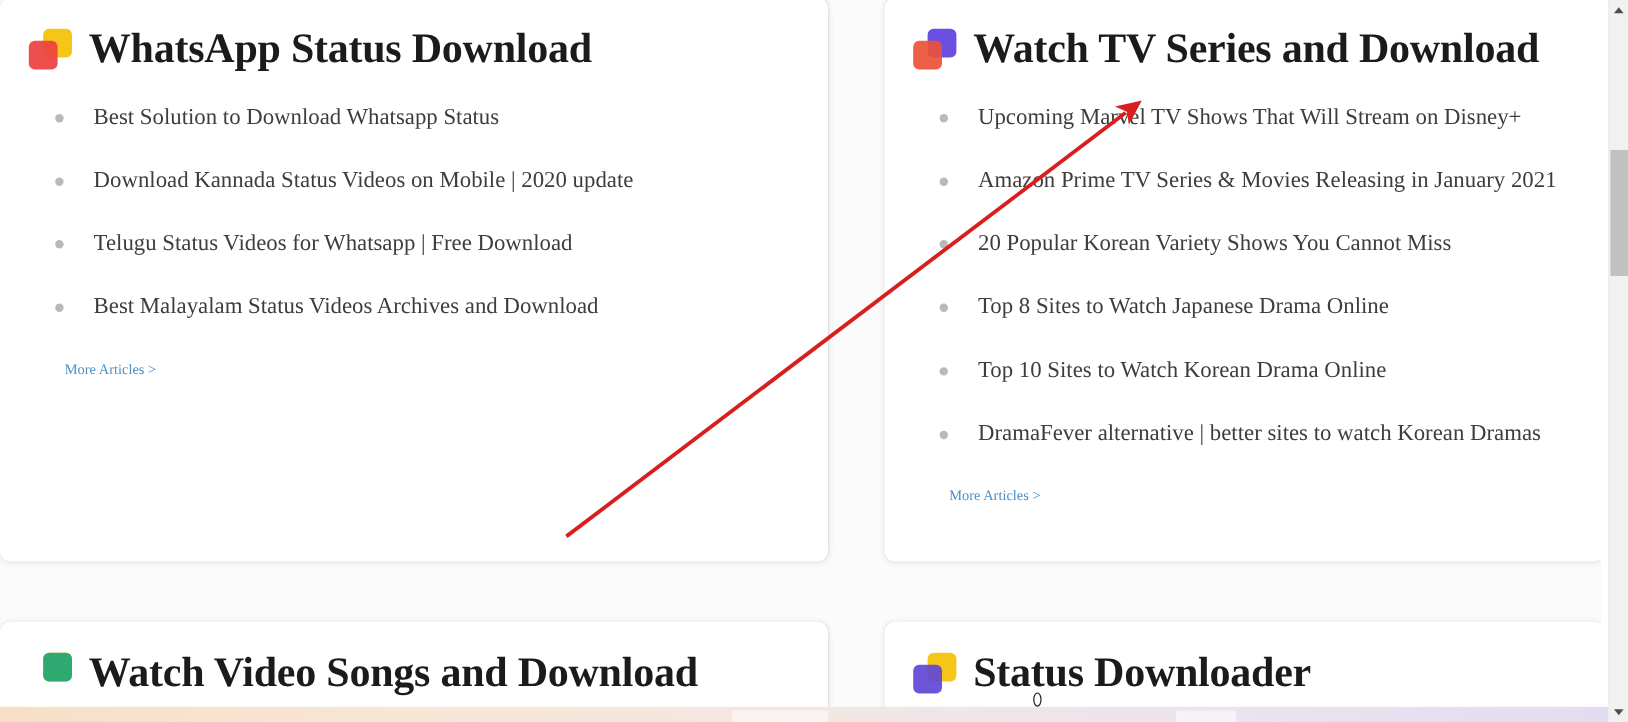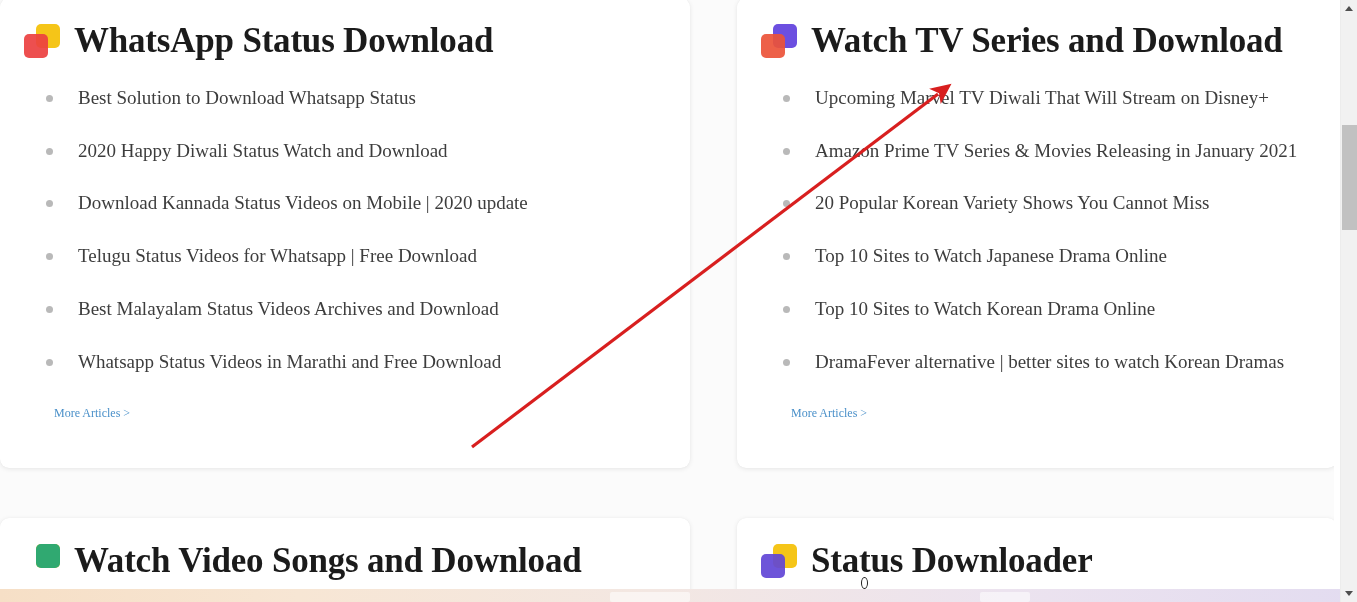--- a/index.html
+++ b/index.html
@@ -224,42 +224,40 @@
     <div class="card tall">
       <div class="card-head">
         <span class="sq-icon">
           <span class="sq back" style="background:#f5c518"></span>
           <span class="sq front" style="background:#ec4040"></span>
         </span>
         <h2 class="card-title">WhatsApp Status Download</h2>
       </div>
       <ul class="art-list">
         <li><a style="color:inherit;text-decoration:none">Best Solution to Download Whatsapp Status</a></li>
-        <li><a style="color:inherit;text-decoration:none">2020 Happy Diwali Status Watch and Download</a></li>
         <li><a style="color:inherit;text-decoration:none">Download Kannada Status Videos on Mobile | 2020 update</a></li>
         <li><a style="color:inherit;text-decoration:none">Telugu Status Videos for Whatsapp | Free Download</a></li>
         <li><a style="color:inherit;text-decoration:none">Best Malayalam Status Videos Archives and Download</a></li>
-        <li><a style="color:inherit;text-decoration:none">Whatsapp Status Videos in Marathi and Free Download</a></li>
       </ul>
       <a class="more-link">More Articles &gt;</a>
     </div>
 
     <div class="card tall">
       <div class="card-head">
         <span class="sq-icon">
           <span class="sq back" style="background:#6c4fe0"></span>
           <span class="sq front" style="background:#ec5338"></span>
         </span>
         <h2 class="card-title">Watch TV Series and Download</h2>
       </div>
       <ul class="art-list">
-        <li><a style="color:inherit;text-decoration:none">Upcoming Marvel TV Diwali That Will Stream on Disney+</a></li>
+        <li><a style="color:inherit;text-decoration:none">Upcoming Marvel TV Shows That Will Stream on Disney+</a></li>
         <li><a style="color:inherit;text-decoration:none">Amazon Prime TV Series &amp; Movies Releasing in January 2021</a></li>
         <li><a style="color:inherit;text-decoration:none">20 Popular Korean Variety Shows You Cannot Miss</a></li>
-        <li><a style="color:inherit;text-decoration:none">Top 10 Sites to Watch Japanese Drama Online</a></li>
+        <li><a style="color:inherit;text-decoration:none">Top 8 Sites to Watch Japanese Drama Online</a></li>
         <li><a style="color:inherit;text-decoration:none">Top 10 Sites to Watch Korean Drama Online</a></li>
         <li><a style="color:inherit;text-decoration:none">DramaFever alternative | better sites to watch Korean Dramas</a></li>
       </ul>
       <a class="more-link">More Articles &gt;</a>
     </div>
 
     <div class="card cut">
       <div class="card-head">
         <span class="sq-icon">
           <span class="sq back" style="background:#f5c518"></span>

